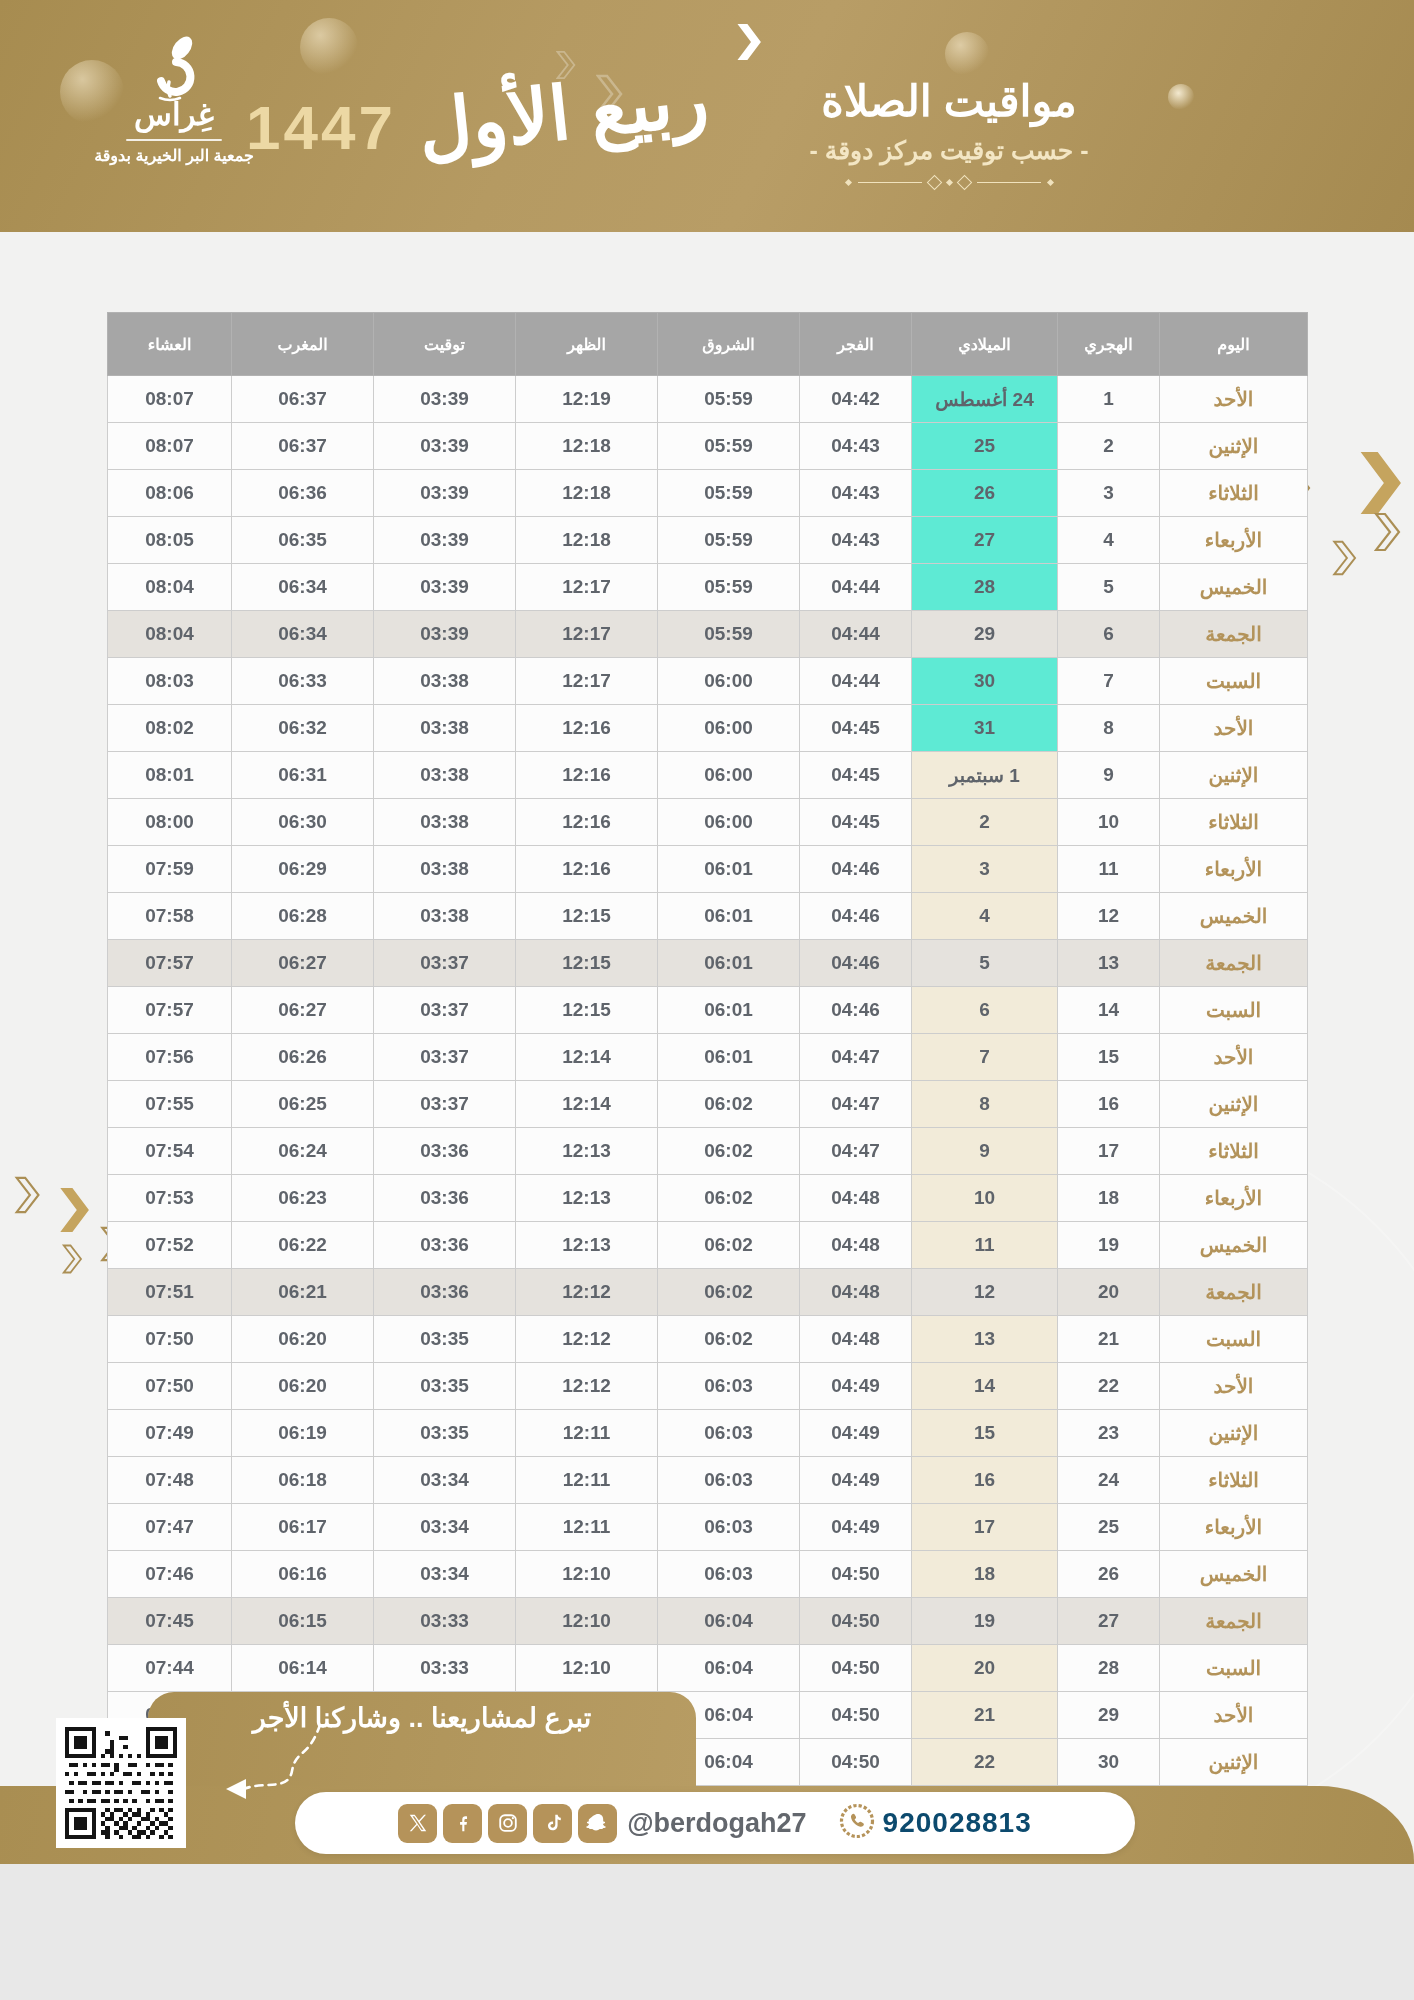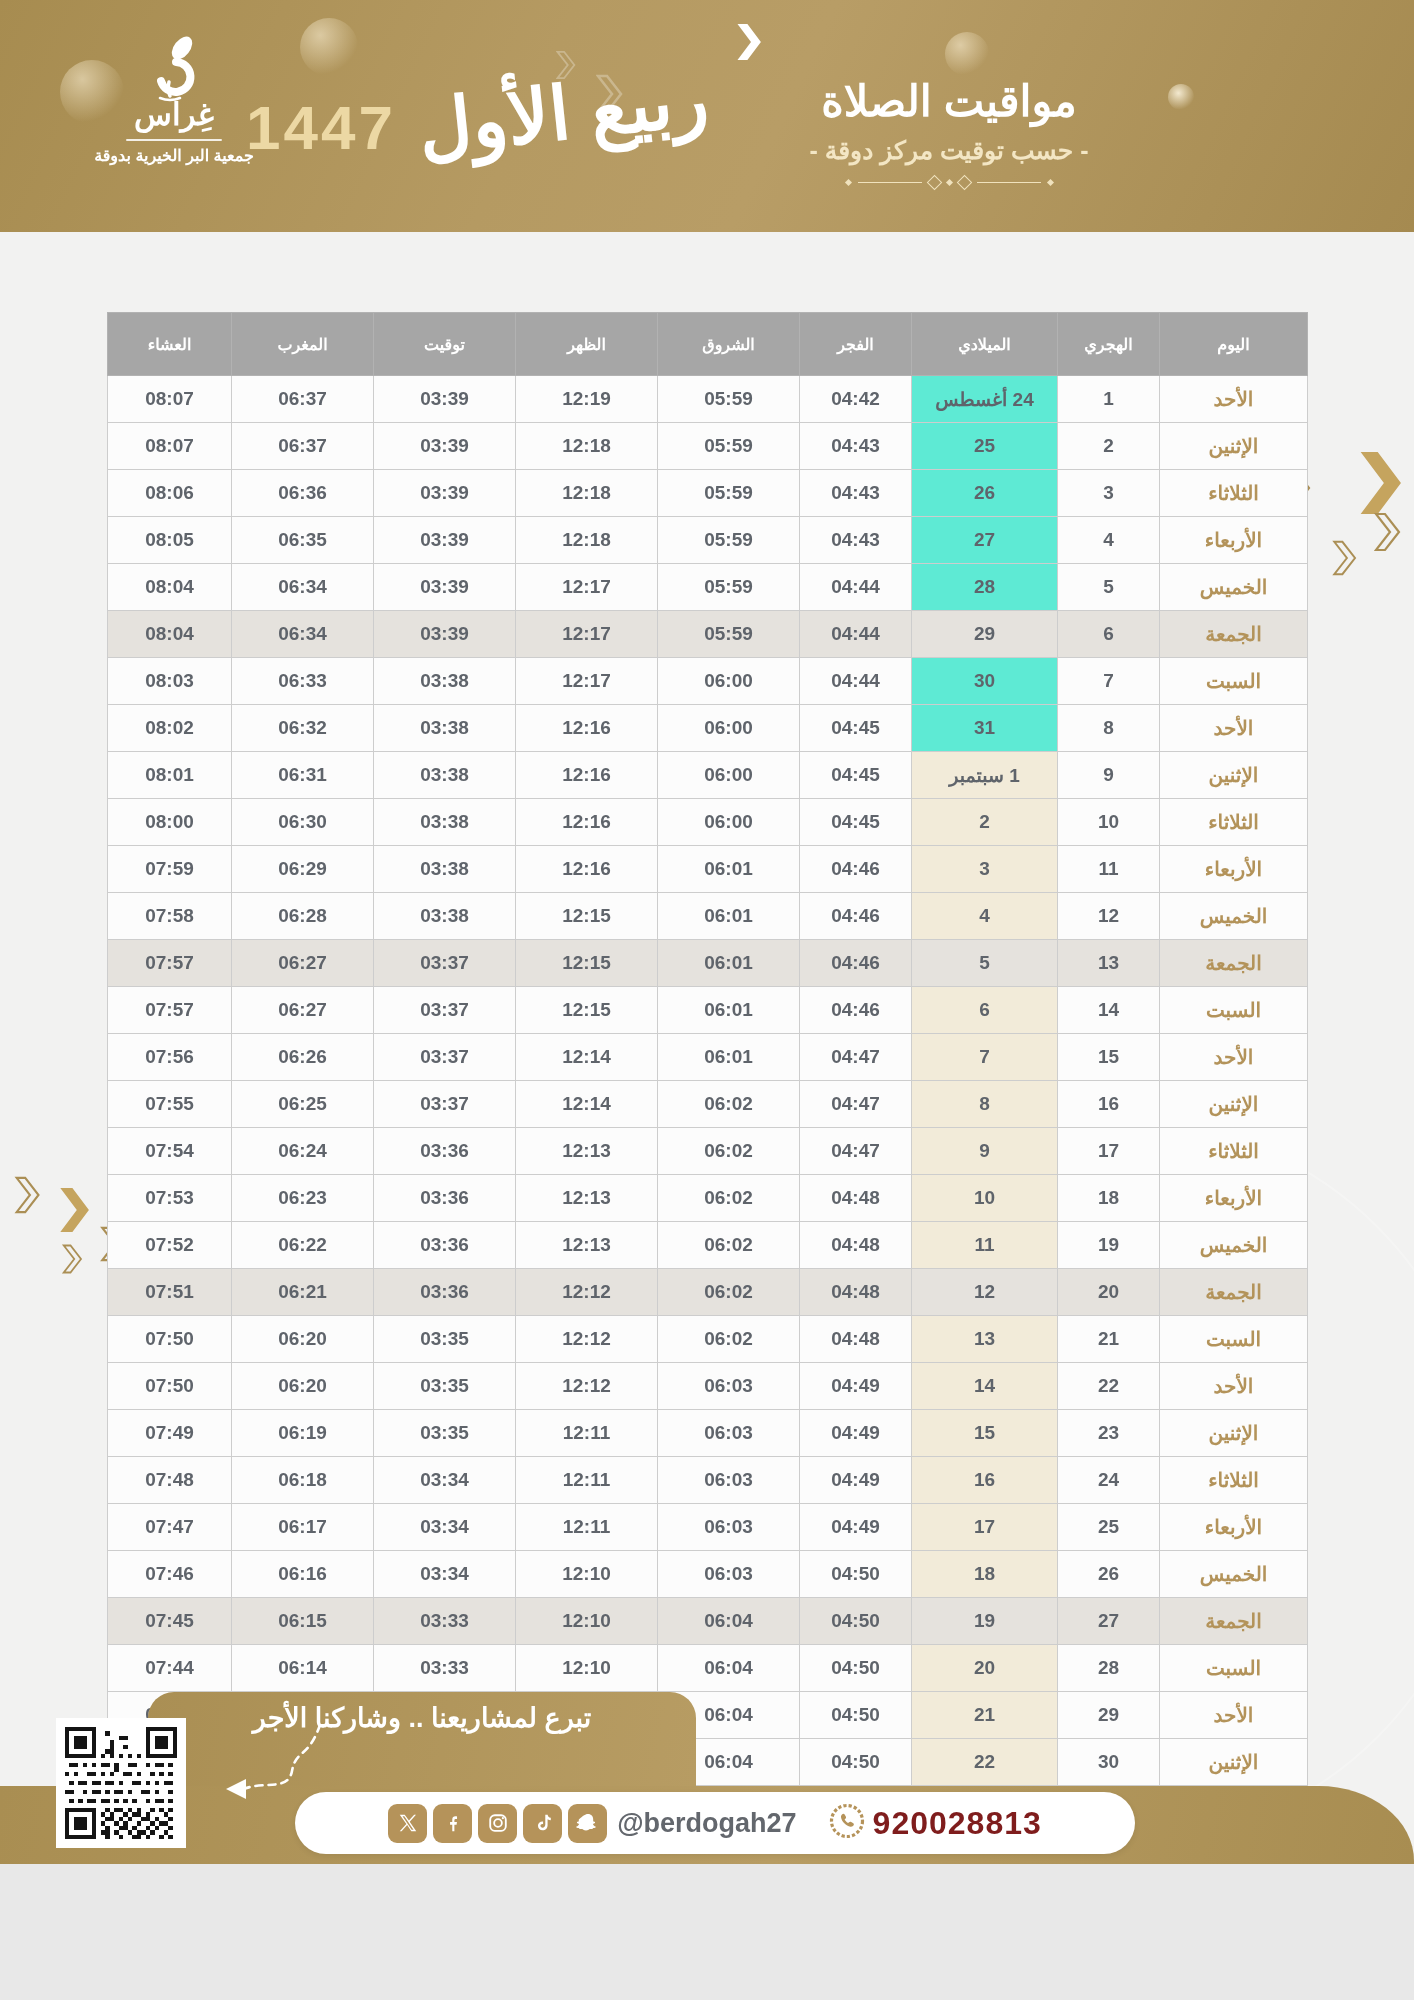--- a/index.html
+++ b/index.html
@@ -68,21 +68,21 @@
         box-sizing:border-box;padding:9px;}
   .qr-box svg{width:112px;height:112px;display:block;}
   .dashed-arrow{position:absolute;left:188px;bottom:36px;}
   .contact-pill{position:absolute;left:295px;bottom:10px;width:840px;height:62px;background:#fff;
         border-radius:34px;display:flex;align-items:center;justify-content:center;gap:6px;
         direction:ltr;box-shadow:0 2px 6px rgba(0,0,0,.08);}
   .social-sq{width:39px;height:39px;border-radius:9px;background:#b5935a;display:flex;
         align-items:center;justify-content:center;color:#fff;flex:0 0 auto;}
   .handle{font-size:27px;font-weight:bold;color:#63676d;margin-left:4px;}
   .phone-wrap{display:flex;align-items:center;gap:8px;margin-left:26px;}
-  .phone-number{font-size:32px;font-weight:bold;color:#7f1d1d;letter-spacing:1px;}
+  .phone-number{font-size:28px;font-weight:bold;color:#0c4a6e;letter-spacing:1px;}
 </style>
 </head>
 <body>
 
 <div class="page">
 
   <div class="bg-ring r1"></div>
   <div class="bg-ring r2"></div>
 
   <div class="header">

